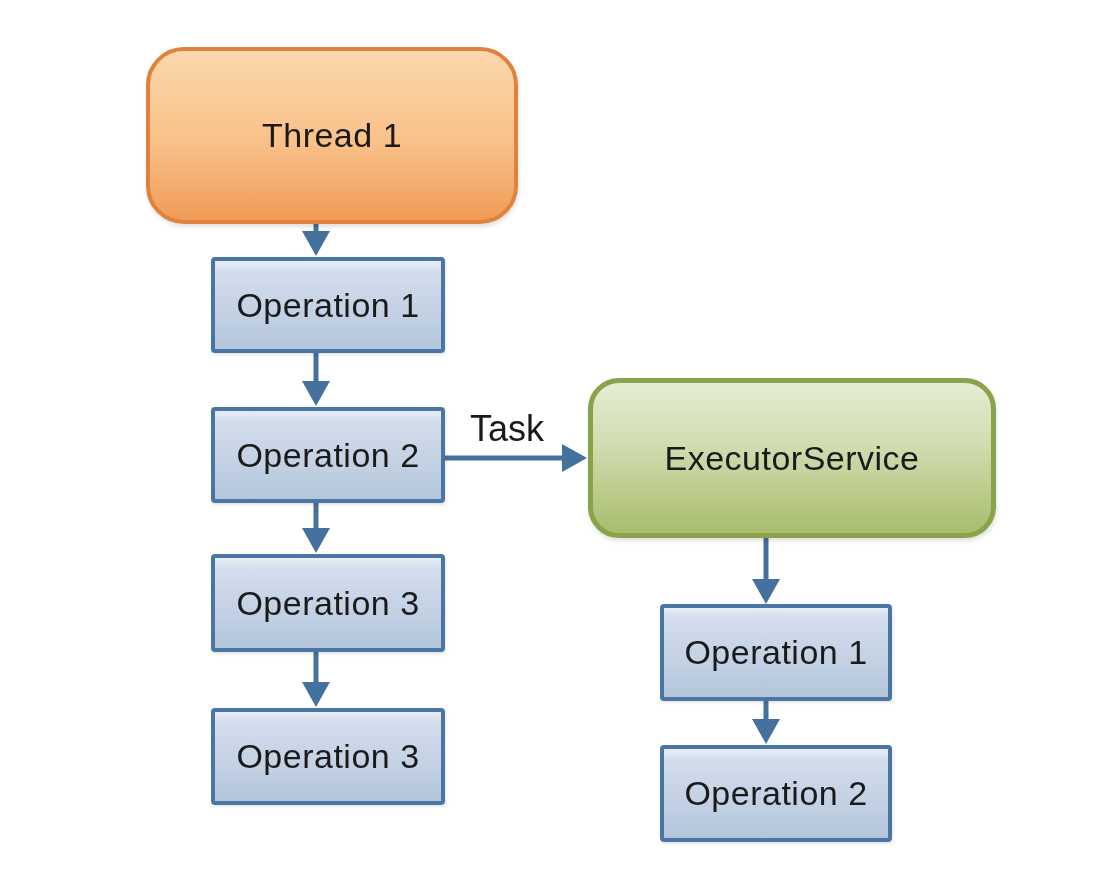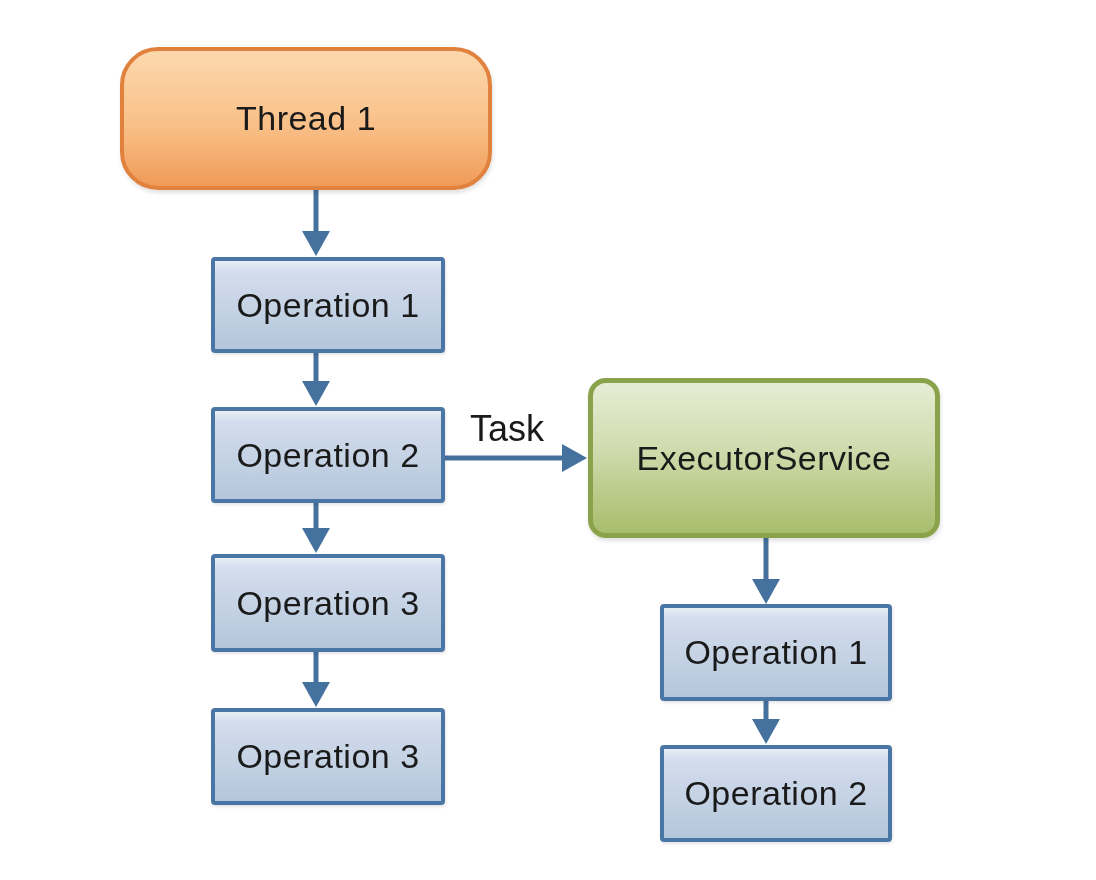--- a/index.html
+++ b/index.html
@@ -36,39 +36,39 @@
     position: absolute;
     display: flex;
     align-items: center;
     justify-content: center;
     box-sizing: border-box;
     color: var(--text, #1a1a1a);
     font-size: 34px;
     letter-spacing: 0.5px;
   }
   .node-thread {
-    left: 120px;
+    left: 146px;
     top: 47px;
     width: 372px;
-    height: 143px;
+    height: 177px;
     border: 4px solid var(--thread-border, #e0823d);
     border-radius: 38px;
     background: linear-gradient(180deg,
       var(--thread-fill-top, #fcd8ad) 0%,
       #f9c088 55%,
       var(--thread-fill-bottom, #f09b57) 100%);
     box-shadow: 1px 3px 4px rgba(0,0,0,0.12);
   }
   .node-executor {
     left: 588px;
     top: 378px;
-    width: 352px;
+    width: 408px;
     height: 160px;
     border: 5px solid var(--executor-border, #8aa24a);
-    border-radius: 18px;
+    border-radius: 31px;
     background: linear-gradient(180deg,
       var(--executor-fill-top, #e6ecd4) 0%,
       #d2ddb2 40%,
       var(--executor-fill-bottom, #a8bd6c) 100%);
     box-shadow: 1px 3px 4px rgba(0,0,0,0.12);
   }
   .node-operation {
     width: 234px;
     height: 96px;
     border: 4px solid var(--operation-border, #4a76a6);

